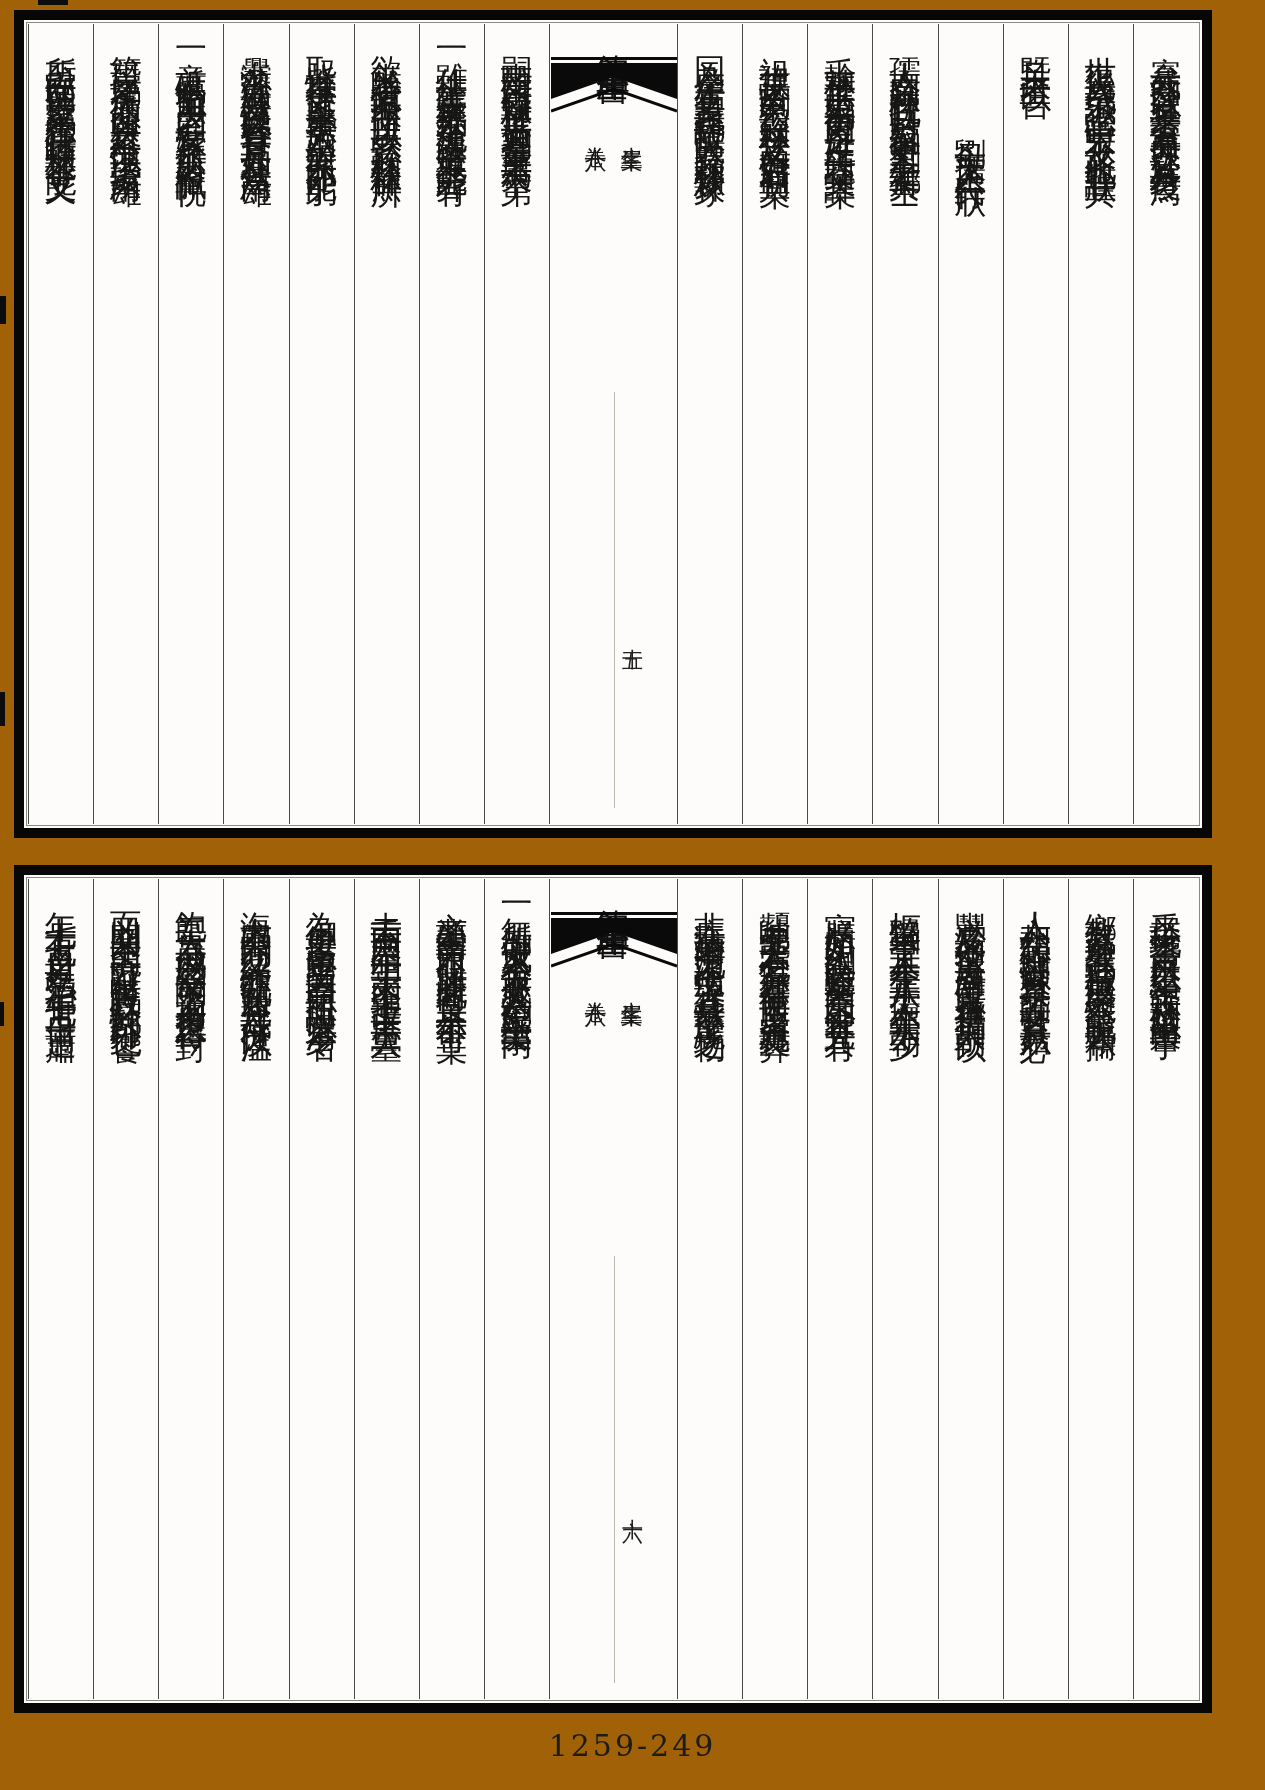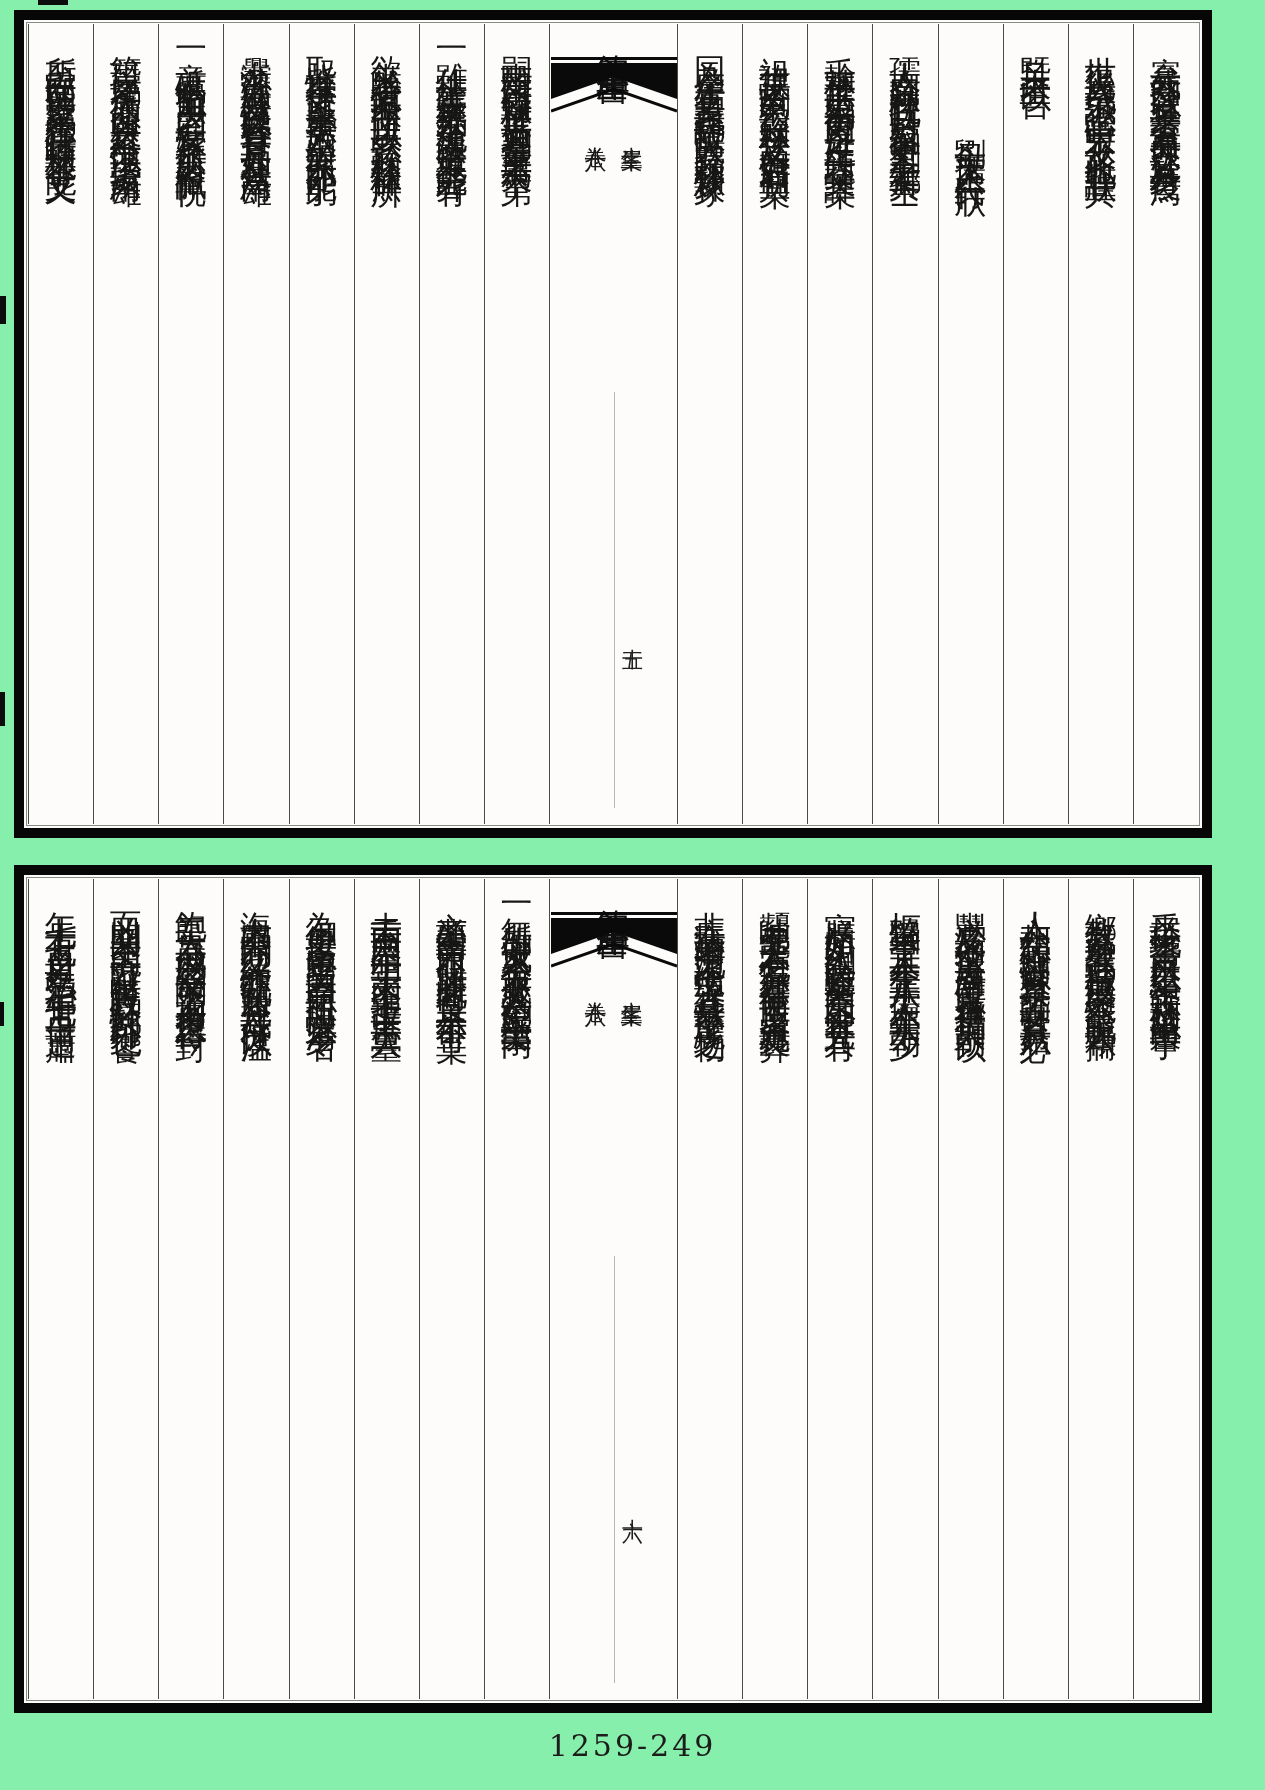--- a/index.html
+++ b/index.html
@@ -1,19 +1,19 @@
 <!DOCTYPE html>
 <html><head>
 <meta charset="utf-8">
 <style>
   * { margin:0; padding:0; box-sizing:border-box; }
   body { background:#e8e6e0; font-family:"DejaVu Serif","DejaVu Sans",serif; }
   .page {
     position:relative; width:1265px; height:1790px;
-    background:#86efac; overflow:hidden;
+    background:#a16207; overflow:hidden;
   }
   .frame {
     position:absolute; left:14px; width:1198px;
     border:10px solid #070707; background:#fdfcfa;
   }
   .frame.top { top:10px; height:828px; }
   .frame.bottom { top:865px; height:848px; }
   .frame-liner {
     position:absolute; inset:2px; border:1px solid #8a8a84;
   }

